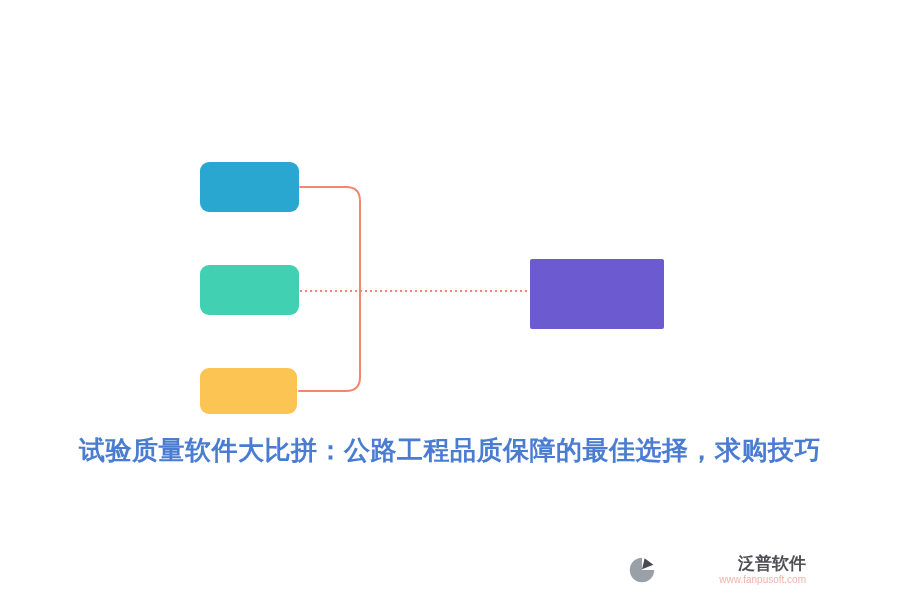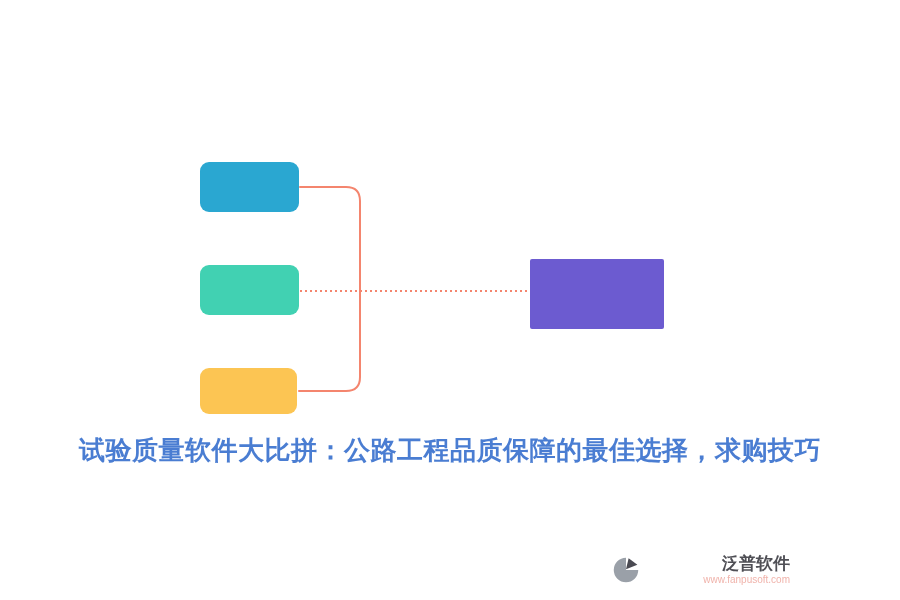--- a/index.html
+++ b/index.html
@@ -41,21 +41,21 @@
     left: 0;
     top: 433px;
     width: 900px;
     text-align: center;
     font-size: 26px;
     font-weight: bold;
     letter-spacing: 0.5px;
   }
   .footer {
     position: absolute;
-    right: 30px;
+    right: 14px;
     bottom: 14px;
     display: flex;
     align-items: center;
     gap: 15px;
   }
   .footer .logo-mark {
     width: 28px;
     height: 28px;
     flex: 0 0 auto;
   }

